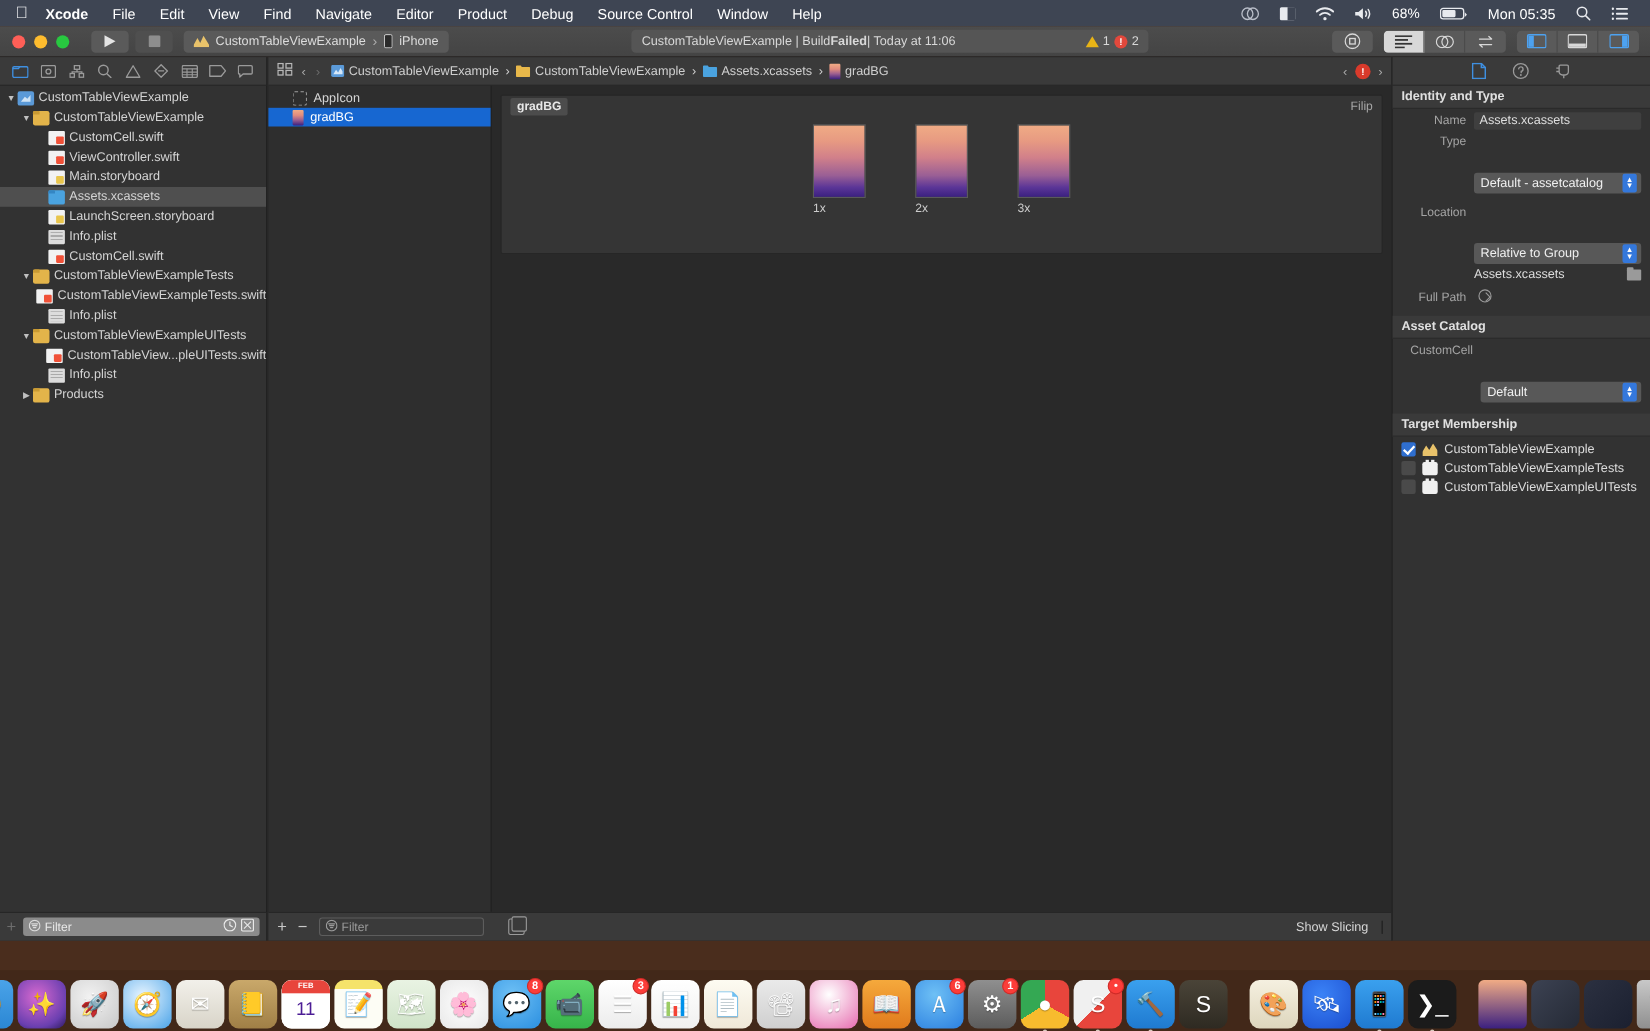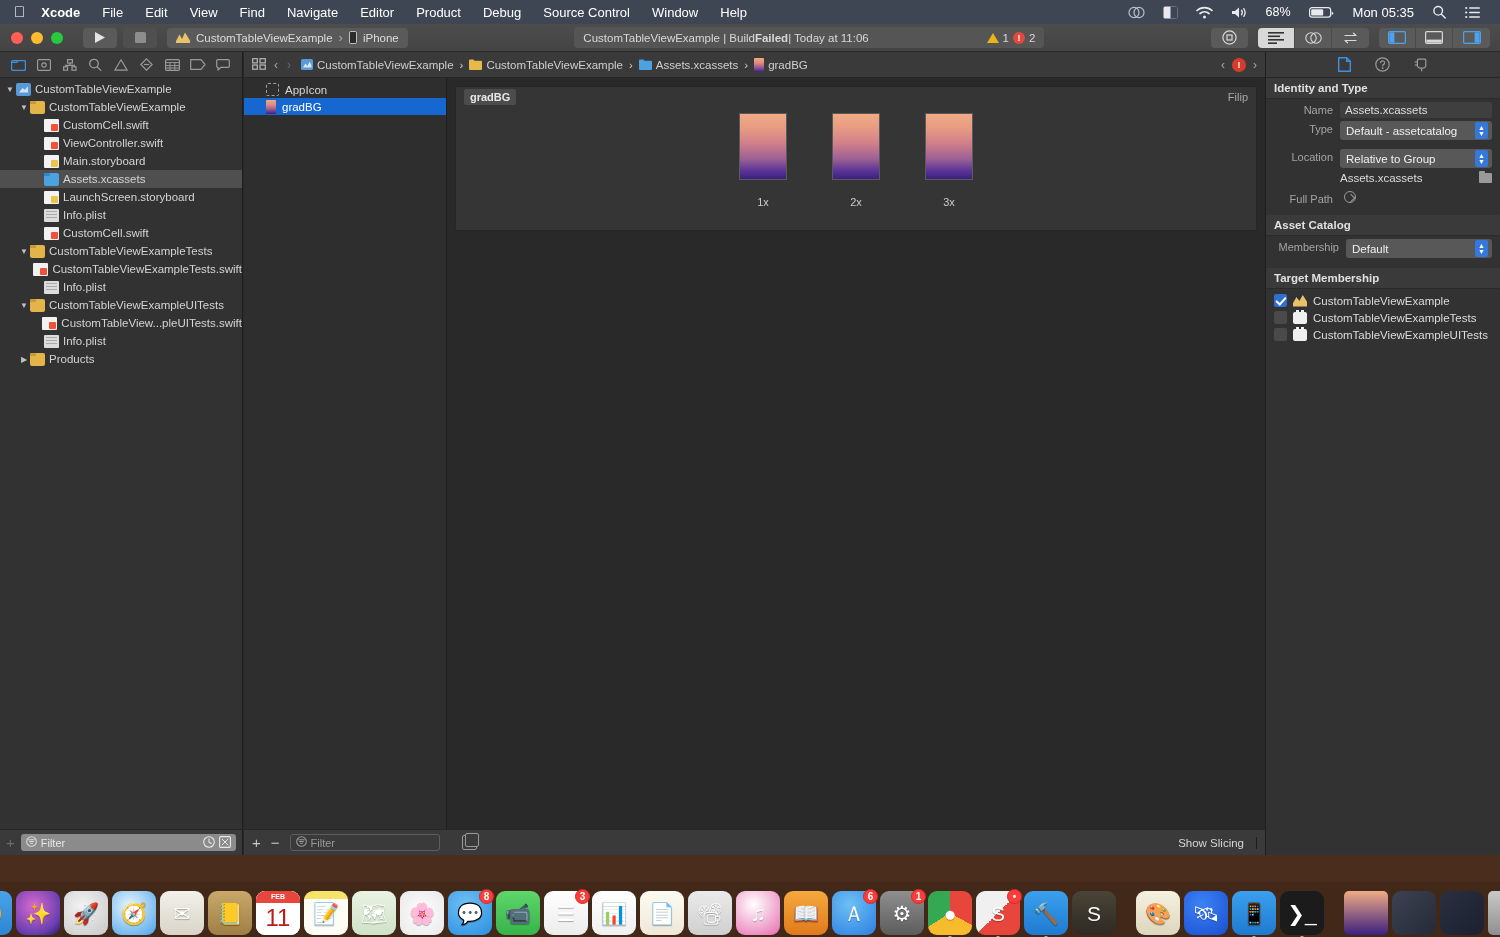--- a/index.html
+++ b/index.html
@@ -113,21 +113,21 @@
   .appicon-ic { width:13px;height:13px;border:1px dashed #a0a0a0; border-radius:2px; flex:none;}
   .gradbg-ic { width:10px;height:14px; border-radius:1px; flex:none;
     background:linear-gradient(#f0ab85 0%,#e08b7e 35%,#9c5f8f 65%,#3b2080 100%); }
 
   .asset-canvas { flex:1; padding:8px; }
   .canvas-inner { background:#353535; border:1px solid #262626; border-radius:2px; height:145px; position:relative; }
   .canvas-head { height:20px; display:flex; align-items:center; padding:0 8px; }
   .gradbg-tag { background:#4c4c4c; color:#e8e8e8; font-size:11px; font-weight:bold; padding:2px 6px; border-radius:2px;}
   .canvas-head .img-label { margin-left:auto; color:#a7a7a7; font-size:11px; }
   .swatch-row { display:flex; justify-content:center; gap:45px; margin-top:6px; }
-  .sw-wrap { display:flex; flex-direction:column; align-items:center; gap:16px;}
+  .sw-wrap { display:flex; flex-direction:column; gap:4px;}
   .swatch { width:48px; height:67px;
     background:linear-gradient(180deg,#f0ab85 0%,#e79a82 22%,#d1808a 45%,#9a5f95 70%,#5a3597 87%,#3b2080 100%);
     border:1px solid #5a5a5a; }
   .sw-label { color:#cccccc; font-size:11px; }
   .universal-sep { margin:6px 35px 0 35px; border-top:1px solid #4a4a4a; padding-top:5px; text-align:center; color:#cfcfcf; font-size:11px;}
 
   .editor-bottom { position:absolute; bottom:0; left:0; right:0; height:26px; background:#3a3a3a; border-top:1px solid #262626; display:flex; align-items:center; padding:0 8px; }
   .eb-left { display:flex; align-items:center; gap:10px; color:#b5b5b5; font-size:14px; }
   .ebtn-pm { color:#c8c8c8; font-size:15px; }
   .eb-filter { width:150px; height:17px; border:1px solid #5d5d5d; border-radius:3px; display:flex;align-items:center;padding:0 5px;gap:4px;color:#9a9a9a;font-size:11px;background:#3a3a3a;}
@@ -138,21 +138,21 @@
   
   .inspector { position:absolute; right:0; top:0; width:235px; height:803px; background:#323232; border-left:1px solid #1e1e1e; }
   .insp-tabs { height:26px; background:#3a3a3a; border-bottom:1px solid #262626; display:flex; align-items:center; justify-content:center; gap:24px; }
   .insp-tabs .it { color:#9a9a9a; display:flex;align-items:center;justify-content:center;}
   .insp-tabs .it.active { color:#3f8fe0; }
   .sect-head { background:#3a3a3a; border-bottom:1px solid #2a2a2a; padding:4px 8px; color:#e0e0e0; font-size:11.5px; font-weight:bold; }
   .frow { display:flex; align-items:flex-start; padding:3px 8px 0 8px; }
   .flabel { width:66px; text-align:right; color:#a4a4a4; font-size:11px; padding-right:7px; padding-top:2px; flex:none;}
   .fval { flex:1; color:#dcdcdc; font-size:11.5px; }
   .field-plain { background:#3f3f3f; border-radius:2px; padding:2px 5px; color:#dedede; font-size:11.5px; }
-  .popup { background:#585858; border-radius:3px; height:19px; display:flex; align-items:center; padding:0 4px 0 6px; color:#f0f0f0; font-size:11.5px; position:relative;}
+  .popup { background:#585858; border-radius:3px; height:19px; display:flex; align-items:center; padding:0 4px 0 6px; color:#f0f0f0; font-size:11.5px; position:relative;margin-top:36px;}
   .popup .arrows { margin-left:auto; width:13px;height:17px;background:#3478dc;border-radius:2px;display:flex;flex-direction:column;align-items:center;justify-content:center;color:#fff;font-size:7px;line-height:6px;}
   .fpath { color:#d8d8d8; font-size:11.5px; line-height:13.5px; }
   .path-rel { display:flex; align-items:center; }
   .folder-mini { margin-left:auto; width:13px;height:10px;background:#9a9a9a;border-radius:1px; position:relative;}
   .folder-mini:before{content:"";position:absolute;left:0;top:-2px;width:6px;height:3px;background:#9a9a9a;border-radius:1px 1px 0 0;}
   .reveal { width:12px;height:12px;border:1.3px solid #9a9a9a;border-radius:50%;position:relative;}
   .reveal:after{content:"";position:absolute;left:3px;top:2.5px;width:5px;height:5px;border-top:1.3px solid #9a9a9a;border-right:1.3px solid #9a9a9a;transform:rotate(45deg);}
   .tm-row { display:flex; align-items:center; gap:6px; padding:2px 8px; color:#dcdcdc; font-size:11.5px; }
   .cb { width:13px;height:13px;border-radius:2px;background:#4a4a4a;flex:none;}
   .cb.on { background:#2f6fd0; position:relative; }
@@ -689,21 +689,21 @@
 
     <div class="frow" style="margin-top:4px">
       <div class="flabel">Full Path</div>
       <div class="fval" style="display:flex;align-items:flex-end;">
         <span class="reveal" style="flex:none;margin-left:4px;margin-bottom:1px"></span>
       </div>
     </div>
 
     <div class="sect-head" style="margin-top:10px">Asset Catalog</div>
     <div class="frow">
-      <div class="flabel" style="width:72px">Membership</div>
+      <div class="flabel" style="width:72px">CustomCell</div>
       <div class="fval">
         <div class="popup">
           <span>Default</span>
           <span class="arrows">
               <span>▲</span>
               <span>▼</span>
             </span>
         </div>
       </div>
     </div>
@@ -744,21 +744,21 @@
     </div>
     <div class="dk" style="background: linear-gradient(rgb(242, 240, 234), rgb(216, 212, 200));">
       <span style="font-size: 21px; line-height: 1; color: rgb(255, 255, 255); text-shadow: rgba(0, 0, 0, 0.3) 0px 1px 1px;">✉</span>
     </div>
     <div class="dk" style="background: linear-gradient(rgb(201, 168, 106), rgb(160, 127, 70));">
       <span style="font-size: 21px; line-height: 1; color: rgb(255, 255, 255); text-shadow: rgba(0, 0, 0, 0.3) 0px 1px 1px;">📒</span>
     </div>
     <div class="dk" style="background: rgb(255, 255, 255);">
       <div style="position:absolute;inset:0;border-radius:9px;overflow:hidden;background:#fff">
         <div style="height:12px;background:#e8453c;color:#fff;font-size:7px;text-align:center;line-height:12px;font-weight:bold">FEB</div>
-        <div style="font-size:24px;color:#b91c1c;text-align:center;line-height:30px">11</div>
+        <div style="font-size:17px;color:#4c1d95;text-align:center;line-height:30px">11</div>
       </div>
     </div>
     <div class="dk" style="background: linear-gradient(rgb(245, 227, 106) 0px, rgb(245, 227, 106) 18%, rgb(253, 253, 245) 18%);">
       <span style="font-size: 21px; line-height: 1; color: rgb(255, 255, 255); text-shadow: rgba(0, 0, 0, 0.3) 0px 1px 1px;">📝</span>
     </div>
     <div class="dk" style="background: linear-gradient(rgb(233, 243, 227), rgb(207, 227, 200));">
       <span style="font-size: 21px; line-height: 1; color: rgb(255, 255, 255); text-shadow: rgba(0, 0, 0, 0.3) 0px 1px 1px;">🗺</span>
     </div>
     <div class="dk" style="background: radial-gradient(circle, rgb(255, 255, 255), rgb(232, 232, 232));">
       <span style="font-size: 21px; line-height: 1; color: rgb(255, 255, 255); text-shadow: rgba(0, 0, 0, 0.3) 0px 1px 1px;">🌸</span>

